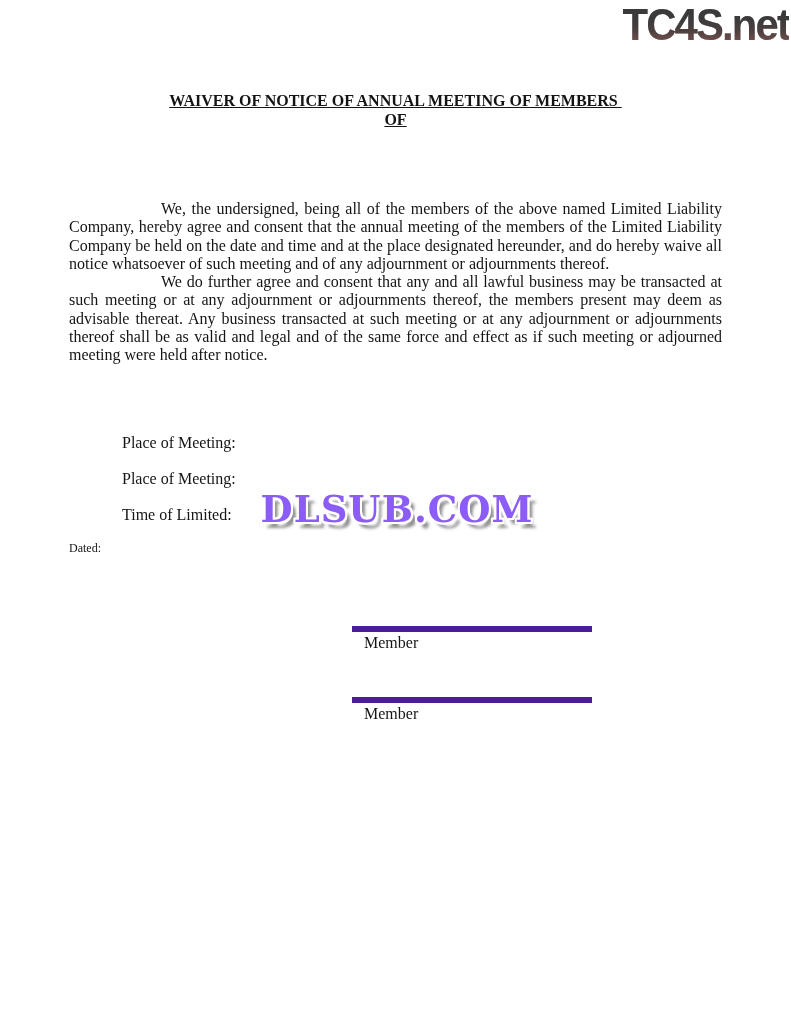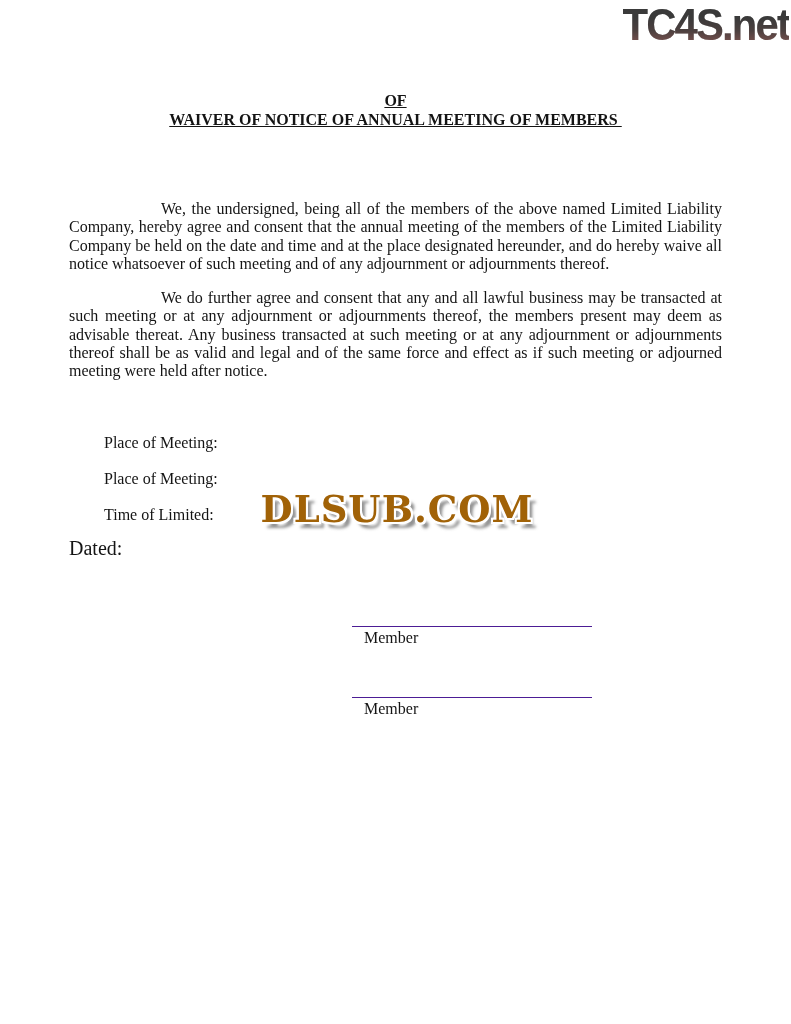--- a/index.html
+++ b/index.html
@@ -51,56 +51,56 @@
     left: 69px;
     width: 653px;
     margin: 0;
     font-size: 16px;
     line-height: 18.3px;
     text-align: justify;
     text-indent: 92px;
     font-family: Liberation Serif, serif;
   }
   .p1 { top: 200px; }
-  .p2 { top: 289px; }
+  .p2 { top: 273px; }
 
   
-  .fields { position: absolute; top: 433px; left: 104px; font-size: 16px; }
+  .fields { position: absolute; top: 433px; left: 122px; font-size: 16px; }
   .field { line-height: 19px; margin-bottom: 17px; }
-  .dated { position: absolute; top: 539px; left: 69px; font-size: 20px; line-height: 19px; }
+  .dated { position: absolute; top: 539px; left: 69px; font-size: 12px; line-height: 19px; }
 
   
   .dlsub {
     position: absolute;
     top: 486px;
     left: 257px;
     width: 280px;
     height: 46px;
     display: flex;
     align-items: center;
     justify-content: center;
     font-family: "DejaVu Serif", serif;
     font-weight: 800;
     font-size: 37px;
     letter-spacing: 1px;
-    color: #a16207;
+    color: #8b5cf6;
     text-shadow:
       -2px -2px 0 #ffffff, 2px -2px 0 #ffffff,
       -2px  2px 0 #ffffff, 2px  2px 0 #ffffff,
       -2px  0   0 #ffffff, 2px  0   0 #ffffff,
        0   -2px 0 #ffffff, 0    2px 0 #ffffff,
        5px  6px 3px rgba(110,110,110,0.75);
   }
 
   
   .sig {
     position: absolute;
     left: 352px;
     width: 240px;
-    border-top: 1px solid #4c1d95;
+    border-top: 6px solid #4c1d95;
   }
   .sig-1 { top: 626px; }
   .sig-2 { top: 697px; }
   .sig-3 { top: 769px; }
   .sig-label { padding: 2px 0 0 12px; font-size: 16px; line-height: 18px; }
 
   
   .traders {
     position: absolute;
     top: 979px;
@@ -120,22 +120,22 @@
   }
 </style>
 </head>
 <body>
 
 <div class="page">
 
   <div class="tc4s">TC4S.net</div>
 
   <div class="title">
+    <div class="line">WAIVER OF NOTICE OF ANNUAL MEETING OF MEMBERS </div>
     <div class="line">OF</div>
-    <div class="line">WAIVER OF NOTICE OF ANNUAL MEETING OF MEMBERS </div>
   </div>
 
   <p class="para p1">We, the undersigned, being all of the members of the above named Limited Liability Company, hereby agree and consent that the annual meeting of the members of the Limited Liability Company be held on the date and time and at the place designated hereunder, and do hereby waive all notice whatsoever of such meeting and of any adjournment or adjournments thereof.</p>
 
   <p class="para p2">We do further agree and consent that any and all lawful business may be transacted at such meeting or at any adjournment or adjournments thereof, the members present may deem as advisable thereat.  Any business transacted at such meeting or at any adjournment or adjournments thereof shall be as valid and legal and of the same force and effect as if such meeting or adjourned meeting were held after notice.</p>
 
   <div class="fields">
     <div class="field">Place of Meeting:</div>
     <div class="field">Place of Meeting:</div>
     <div class="field">Time of Limited:</div>

